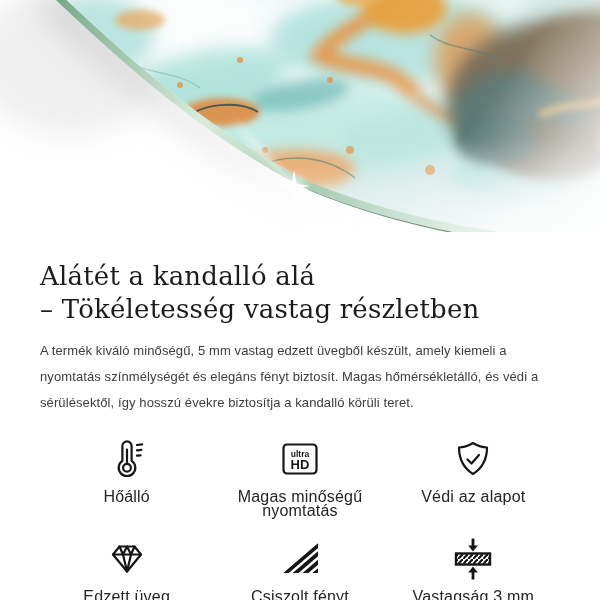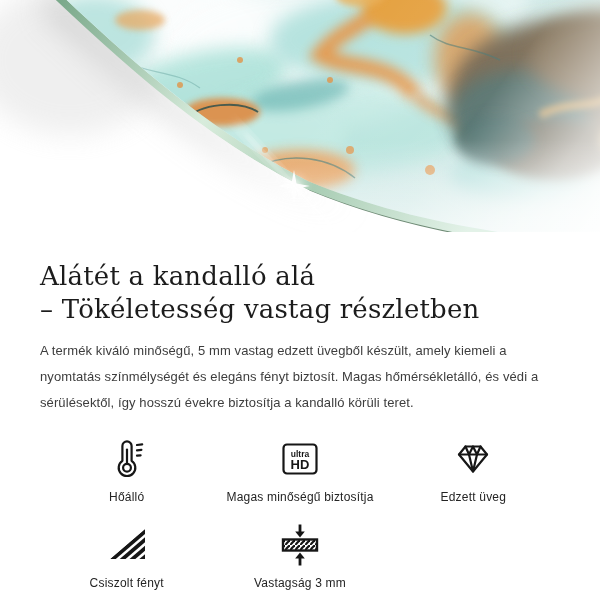--- a/index.html
+++ b/index.html
@@ -8,21 +8,21 @@
   .hero{position:relative;width:600px;height:232px;overflow:hidden;background:#fff;}
   .hero svg{display:block;}
   .content{padding:0 40px;margin-top:28px;}
   h1{margin:4px 0 0 0;font-family:"DejaVu Serif","Liberation Serif",serif;font-weight:400;
      font-size:26px;line-height:33px;color:#1c1c1c;letter-spacing:.2px;}
   .intro{margin:12px 0 0 0;max-width:502px;font-size:13px;line-height:26px;color:#3d3d3d;
          letter-spacing:.1px;}
   .features{margin-top:20px;display:grid;grid-template-columns:repeat(3,1fr);row-gap:18px;}
   .feature{display:flex;flex-direction:column;align-items:center;text-align:center;}
   .icon-slot{height:46px;display:flex;align-items:flex-start;justify-content:center;}
-  .feature-label{margin-top:8px;font-size:12px;line-height:14px;color:#242424;letter-spacing:.2px;}
+  .feature-label{margin-top:8px;font-size:16px;line-height:14px;color:#242424;letter-spacing:.2px;}
   .ico{stroke:#161616;fill:none;stroke-width:2.2;stroke-linecap:round;stroke-linejoin:round;}
   .ico-fill{fill:#161616;stroke:none;}
   .badge-top{font-family:"Liberation Sans",sans-serif;font-weight:bold;font-size:8.5px;fill:#161616;}
   .badge-bottom{font-family:"Liberation Sans",sans-serif;font-weight:bold;font-size:13px;fill:#161616;}
 </style>
 </head>
 <body>
 
 <div class="screen">
 
@@ -167,23 +167,32 @@
       </div>
 
       <div class="feature">
         <div class="icon-slot">
           <svg width="46" height="46" viewBox="-23 -23 46 46">
             <rect class="ico" x="-16.5" y="-14.5" width="33" height="29" rx="3.5" stroke-width="2.4"></rect>
             <text class="badge-top" x="0" y="-2.5" text-anchor="middle">ultra</text>
             <text class="badge-bottom" x="0" y="10" text-anchor="middle">HD</text>
           </svg>
         </div>
-        <div class="feature-label">Magas minőségű biztosítja</div>
-      </div>
-
+        <div class="feature-label">Magas minőségű nyomtatás</div>
+      </div>
+
+      <div class="feature">
+        <div class="icon-slot">
+          <svg width="46" height="46" viewBox="-23 -23 46 46">
+            <path class="ico" d="M0,-16 C5,-13 10,-11.5 14,-11.5 C14,-2 11,8 0,15 C-11,8 -14,-2 -14,-11.5 C-10,-11.5 -5,-13 0,-16 Z"></path>
+            <path class="ico" d="M-5.5,0.5 L-1.5,4.5 L6,-4"></path>
+          </svg>
+        </div>
+        <div class="feature-label">Védi az alapot</div>
+      </div>
 
       <div class="feature">
         <div class="icon-slot">
           <svg width="46" height="46" viewBox="-23 -23 46 46">
             <path class="ico" stroke-width="1.9" d="M-14,-4.5 L-7.5,-12.5 L7.5,-12.5 L14,-4.5 L0,12.5 Z"></path>
             <path class="ico" stroke-width="1.6" d="M-14,-4.5 L14,-4.5"></path>
             <path class="ico" stroke-width="1.6" d="M-7.5,-12.5 L-4,-4.5 L0,-12.5 L4,-4.5 L7.5,-12.5"></path>
             <path class="ico" stroke-width="1.6" d="M-4,-4.5 L0,12.5 L4,-4.5"></path>
           </svg>
         </div>

